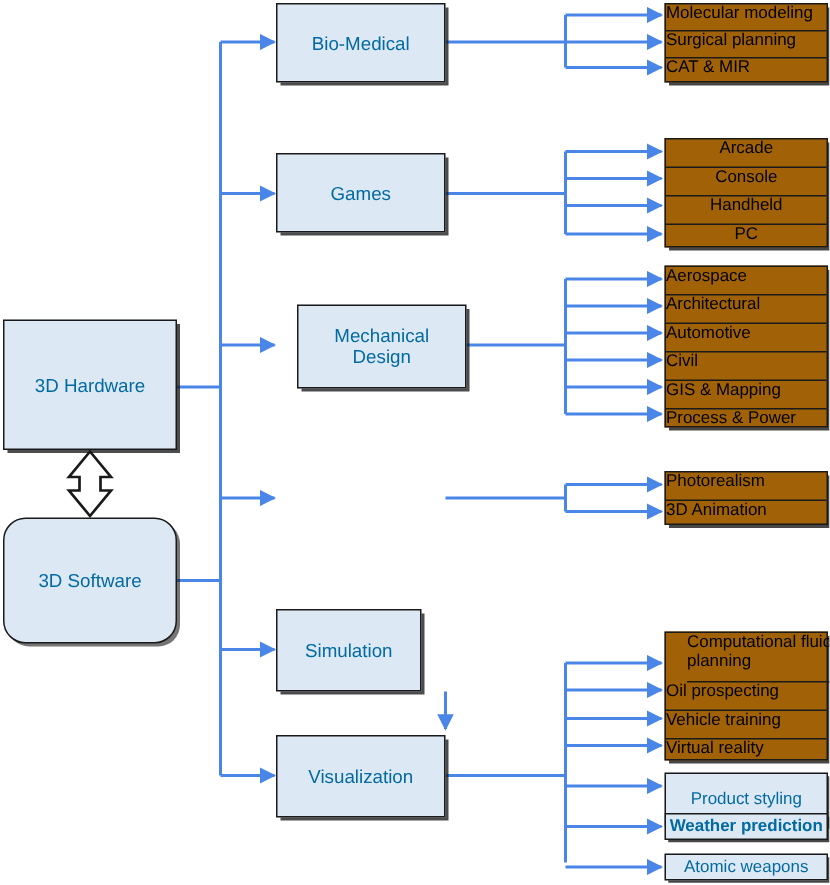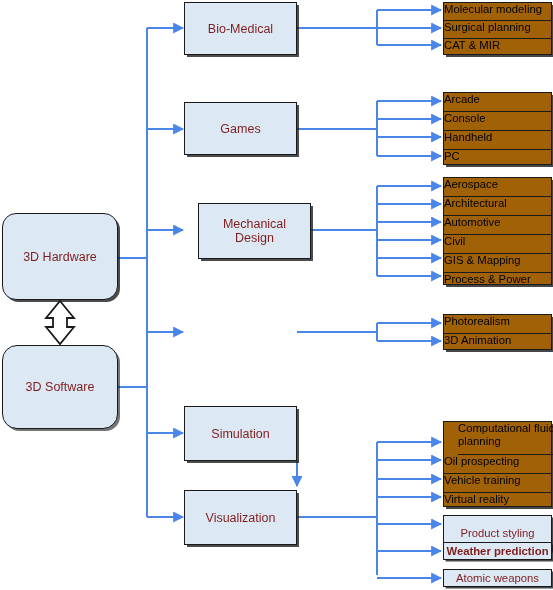--- a/index.html
+++ b/index.html
@@ -28,31 +28,30 @@
   .node {
     position: absolute;
     box-sizing: border-box;
     background: #dce9f4;
     border: 1.6px solid #1a1a1a;
     box-shadow: 2.5px 2.5px 0 -0.5px rgba(25,25,25,0.78);
     display: flex;
     align-items: center;
     justify-content: center;
     text-align: center;
-    color: #7f1d1d;
+    color: #0369a1;
     line-height: 1.12;
     z-index: 3;
   }
   .node.rounded {
     border-radius: 15px;
     box-shadow: 2.5px 2.5px 0 -0.5px rgba(25,25,25,0.6);
   }
   .root-node {
     font-size: 12.5px;
-    border-radius: 14px;
   }
   .mid-node {
     font-size: 12.5px;
   }
   .leaf-node {
     font-size: 11.3px;
     border-width: 1.4px;
     box-shadow: 2px 2px 0 -0.5px rgba(25,25,25,0.8);
   }
   .leaf-node.stacked {
@@ -172,41 +171,41 @@
   </div>
 
   <div class="node mid-node two-line" style="left:184px; top:203px; width:113px; height:56px;">
     <span>
       <span>Mechanical</span><br>
       <span>Design</span>
     </span>
   </div>
 
 
-  <div class="node mid-node" style="left:184px; top:406px; width:113px; height:55px;">
+  <div class="node mid-node" style="left:184px; top:406px; width:97px; height:55px;">
     <span>Simulation</span>
   </div>
 
   <div class="node mid-node" style="left:184px; top:490px; width:113px; height:55px;">
     <span>Visualization</span>
   </div>
 
   <div class="leaf-group" style="left:443px; top:2px; width:109px; height:53px;">
     <div class="leaf-node stacked" style="height:17px;">
       <span>Molecular modeling</span>
     </div>
     <div class="leaf-node stacked" style="height:17px;">
       <span>Surgical planning</span>
     </div>
     <div class="leaf-node stacked" style="height:16px;">
       <span>CAT &amp; MIR</span>
     </div>
   </div>
 
-  <div class="leaf-group" style="left:443px; top:92px; width:109px; height:73px;">
+  <div class="leaf-group" style="left:443px; top:92px; width:109px; height:73px;text-align:center;">
     <div class="leaf-node stacked" style="height:18px;">
       <span>Arcade</span>
     </div>
     <div class="leaf-node stacked" style="height:18px;">
       <span>Console</span>
     </div>
     <div class="leaf-node stacked" style="height:18px;">
       <span>Handheld</span>
     </div>
     <div class="leaf-node stacked" style="height:17px;">

